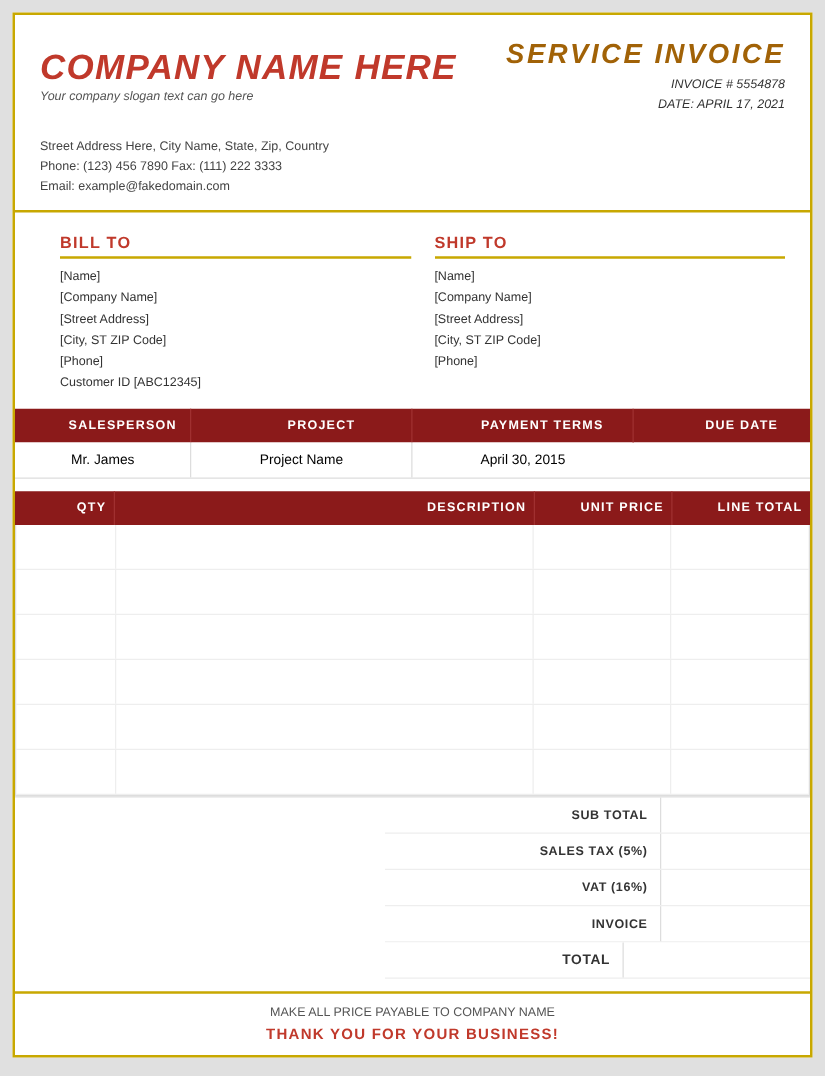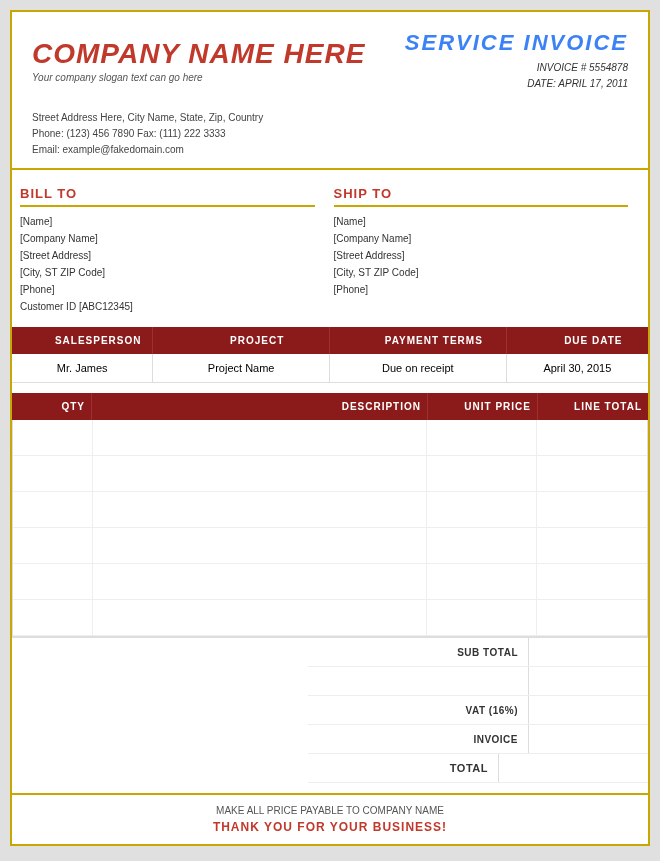--- a/index.html
+++ b/index.html
@@ -40,21 +40,21 @@
       font-size: 10px;
       color: #555;
       margin-top: 2px;
     }
     .invoice-title-block {
       text-align: right;
     }
     .invoice-title {
       font-size: 22px;
       font-weight: bold;
-      color: #3b82f6;
+      color: #a16207;
       letter-spacing: 2px;
     }
     .invoice-meta {
       font-size: 10px;
       color: #333;
       margin-top: 4px;
       line-height: 1.6;
     }
 
     
@@ -63,21 +63,21 @@
       font-size: 10px;
       color: #444;
       line-height: 1.6;
       border-bottom: 2px solid #c8a800;
       margin-bottom: 0;
     }
 
     
     .bill-ship-section {
       display: flex;
-      padding: 16px 20px 12px 8px;
+      padding: 16px 20px 12px 36px;
       gap: 19px;
       border-bottom: none;
     }
     .bill-block, .ship-block {
       flex: 1;
     }
     .bill-label, .ship-label {
       font-size: 13px;
       font-weight: bold;
       color: #c0392b;
@@ -232,21 +232,21 @@
     <div class="company-block">
       <div class="company-name">COMPANY NAME HERE</div>
       <div class="company-slogan">Your company slogan text can go here</div>
     </div>
     <div class="invoice-title-block">
       <div class="invoice-title">SERVICE  INVOICE</div>
       <div class="invoice-meta">
         <span>INVOICE #</span>
         <span>5554878</span><br>
         <span>DATE:</span>
-        <span>APRIL 17, 2011</span>
+        <span>APRIL 17, 2021</span>
       </div>
     </div>
   </div>
 
   <div class="address-block">
     <div>Street Address Here, City Name, State, Zip, Country</div>
     <div>Phone: (123) 456 7890 Fax:  (111) 222 3333</div>
     <div>Email: example@fakedomain.com</div>
   </div>
 
@@ -277,21 +277,20 @@
   <div class="table-header-row">
     <div class="th" id="ph0">SALESPERSON</div>
     <div class="th" id="ph1">PROJECT</div>
     <div class="th" id="ph2">PAYMENT TERMS</div>
     <div class="th" id="ph3">DUE DATE</div>
   </div>
 
   <div class="table-data-row">
     <div class="td">Mr. James</div>
     <div class="td">Project Name</div>
-    <div class="td">Due on receipt</div>
     <div class="td">April 30, 2015</div>
   </div>
 
   <div class="items-header-row">
     <div class="th" id="ih0">QTY</div>
     <div class="th" id="ih1">DESCRIPTION</div>
     <div class="th" id="ih2">UNIT PRICE</div>
     <div class="th" id="ih3">LINE TOTAL</div>
   </div>
 
@@ -333,20 +332,21 @@
         <div class="td"></div>
       </div>
     </div>
 
   <div class="totals-section">
     <div class="total-row">
       <div class="total-label">SUB TOTAL</div>
       <div class="total-value"></div>
     </div>
     <div class="total-row">
+      <div class="total-label">SALES TAX (5%)</div>
       <div class="total-value"></div>
     </div>
     <div class="total-row">
       <div class="total-label">VAT (16%)</div>
       <div class="total-value"></div>
     </div>
     <div class="total-row">
       <div class="total-label">INVOICE</div>
       <div class="total-value"></div>
     </div>

